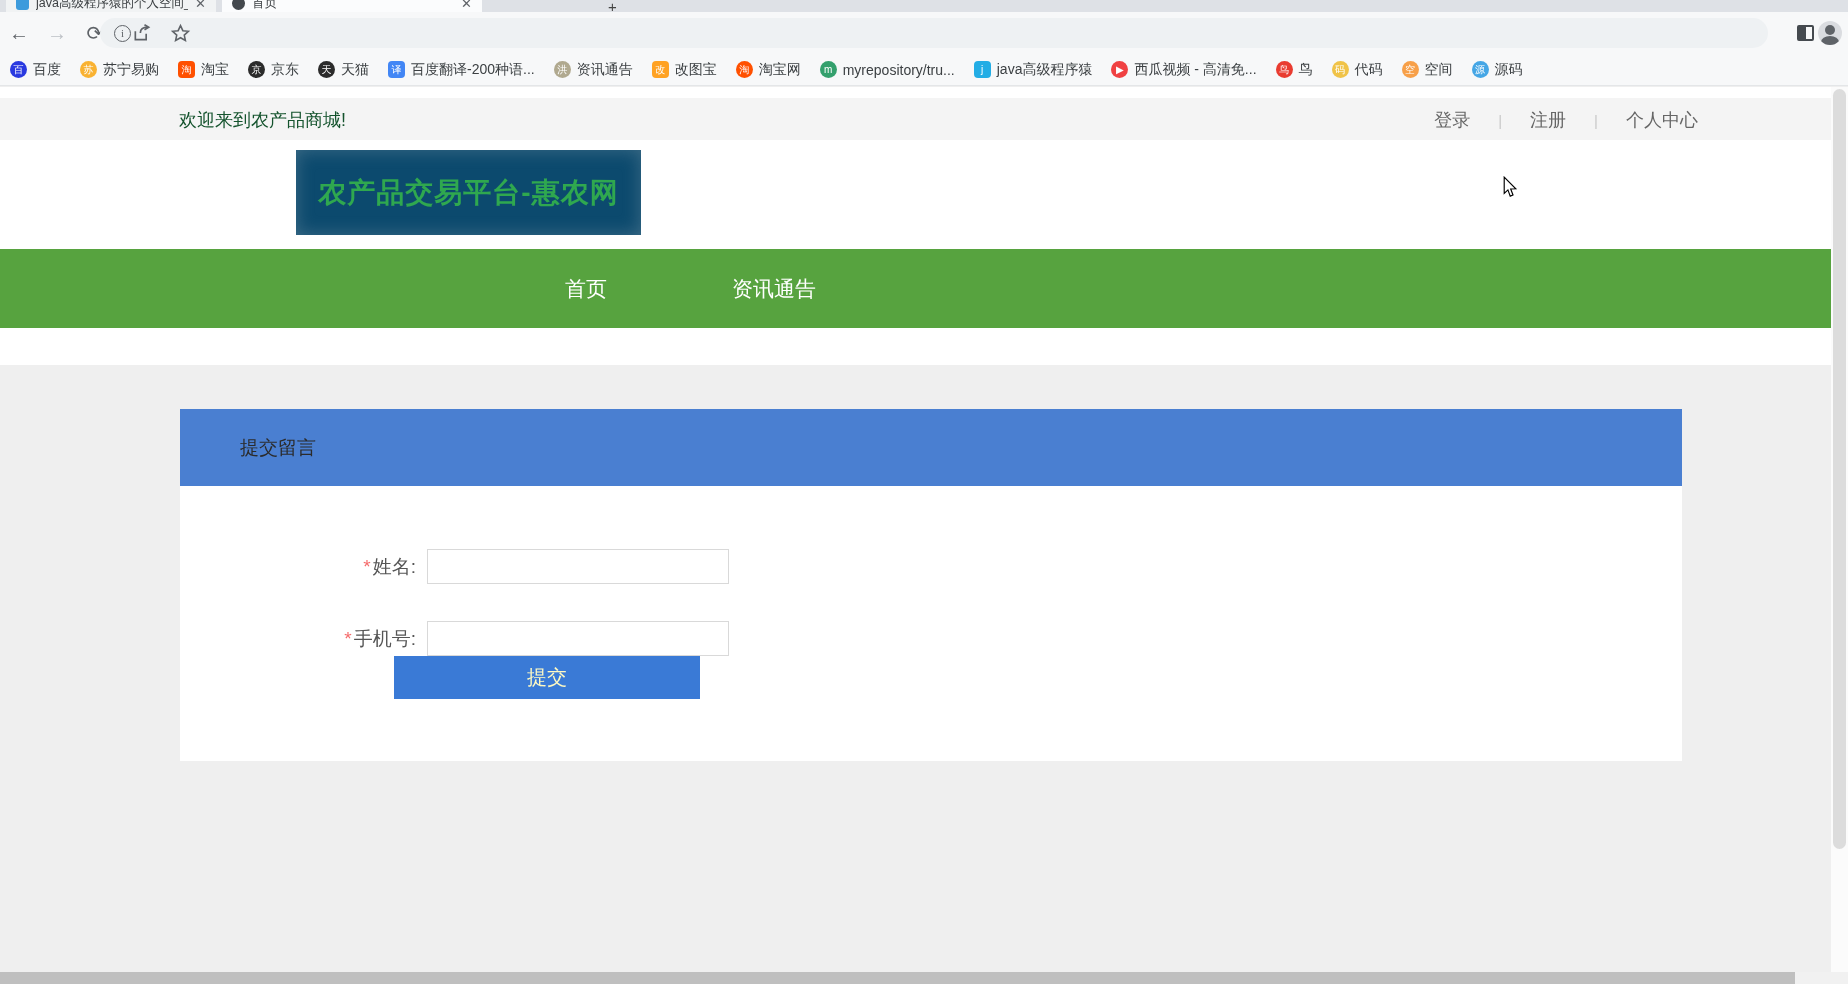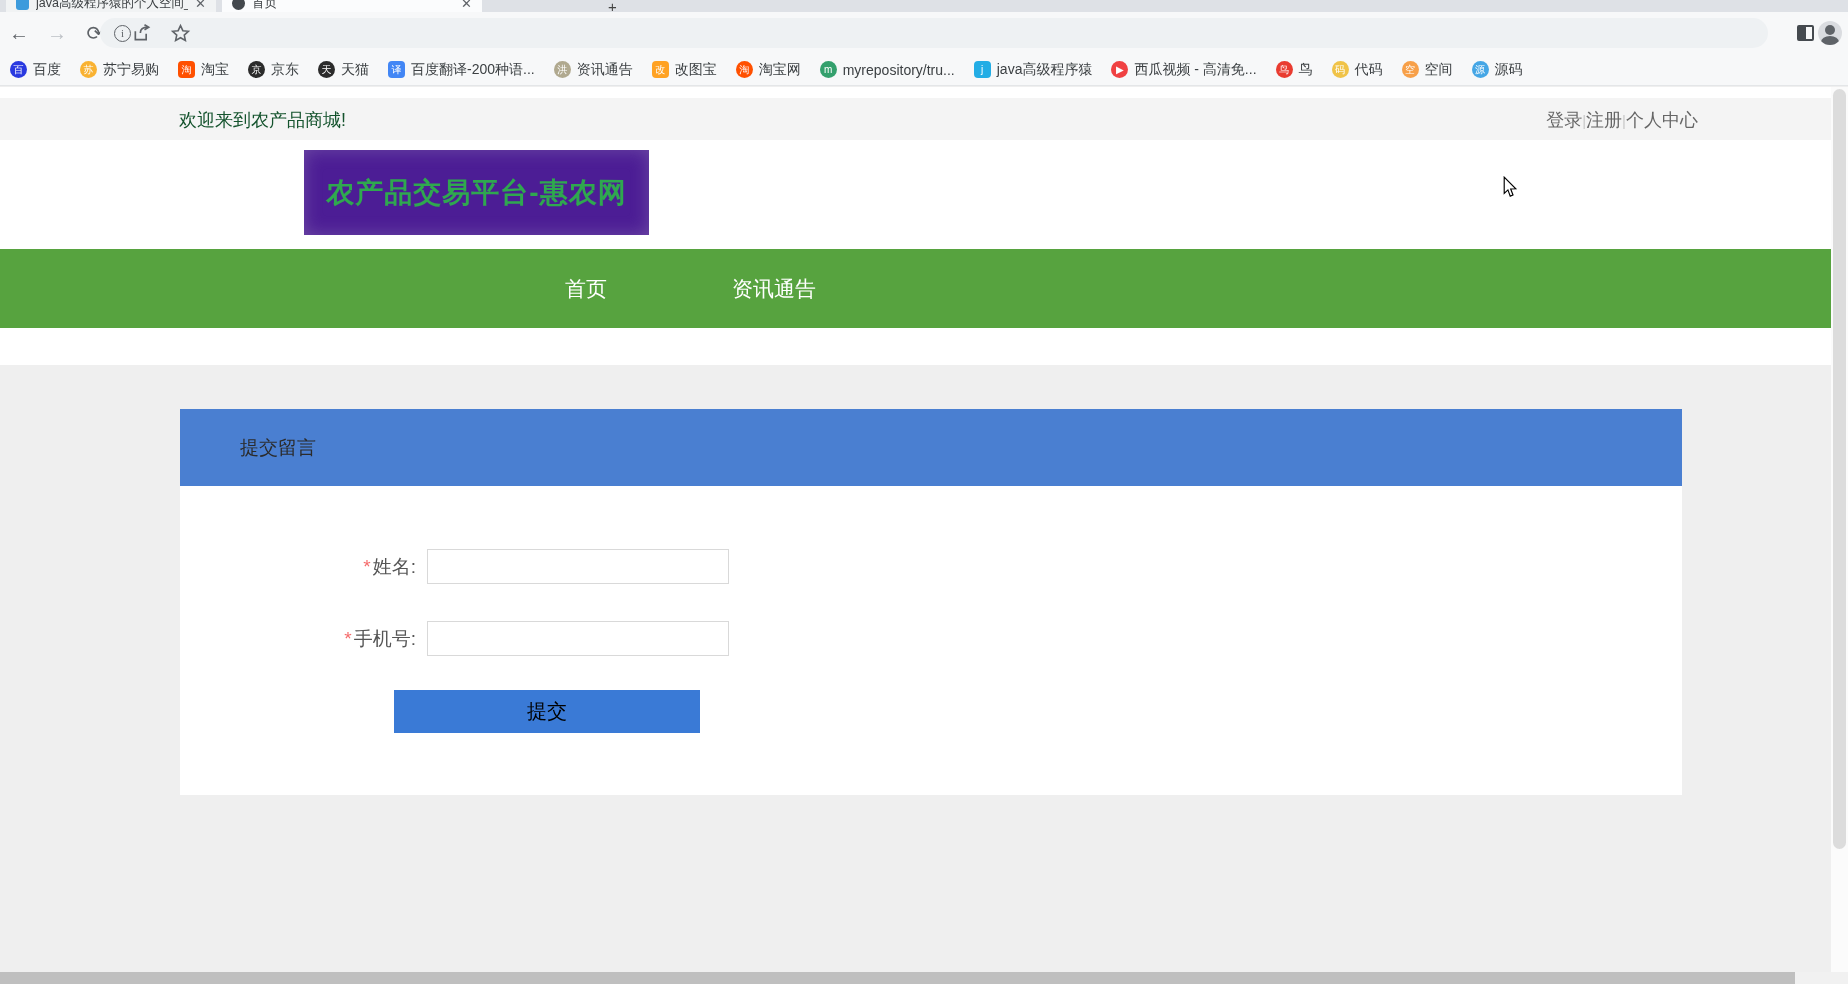--- a/index.html
+++ b/index.html
@@ -39,49 +39,49 @@
     display:flex; align-items:center; padding-left:10px; gap:19px; border-bottom:1px solid #e4e6e8; z-index:30; }
   .bm-item { display:flex; align-items:center; gap:6px; white-space:nowrap; }
   .bm-icon { width:17px; height:17px; border-radius:4px; color:#fff; font-size:10px; display:flex; align-items:center; justify-content:center; flex:none; }
   .bm-icon.circle { border-radius:50%; }
   .bm-label { font-size:14px; color:#3c4043; }
 
   
   .viewport { position:absolute; top:87px; left:0; width:1848px; height:897px; background:#fff; }
   .welcome-bar { position:absolute; top:11px; left:0; width:1831px; height:42px; background:#f4f4f4; }
   .welcome-msg { position:absolute; left:179px; top:10px; font-size:18px; color:#14532d; }
-  .welcome-links { position:absolute; right:133px; top:10px; display:flex; align-items:center; }
+  .welcome-links { position:absolute; right:133px; top:10px; display:flex; align-items:center; gap:28px; }
   .welcome-link { font-size:18px; color:#666; }
   .link-divider { color:#c9c9c9; font-size:15px; }
 
   .site-header { position:absolute; top:53px; left:0; width:1831px; height:109px; background:#fff; }
-  .logo-box { position:absolute; left:304px; top:10px; width:345px; height:85px; background:#4c1d95;
+  .logo-box { position:absolute; left:296px; top:10px; width:345px; height:85px; background:#0c4a6e;
     display:flex; align-items:center; justify-content:center;
     box-shadow:0 0 18px rgba(210,210,210,.25) inset; }
   .logo-text { font-size:28px; font-weight:bold; color:var(--logo-green); letter-spacing:1px; }
 
   .main-nav { position:absolute; top:162px; left:0; width:1848px; height:79px; background:var(--nav-green);
     display:flex; padding-left:492px; }
   .nav-item { width:188px; display:flex; align-items:center; justify-content:center; font-size:21px; color:#fff; }
 
   .gray-section { position:absolute; top:278px; left:0; width:1848px; height:619px; background:#efefef; }
 
   .form-panel { position:absolute; left:180px; top:44px; width:1502px; }
   .panel-header { height:77px; background:var(--header-blue); display:flex; align-items:center; padding-left:60px; }
   .panel-title { font-size:19px; color:#2b2b2b; }
   .panel-body { background:#fff; padding:63px 0 62px 0; }
   .form-row { display:flex; align-items:center;padding-left:44px; }
-  .row-1 { margin-bottom:37px; } .row-2 { margin-bottom:34px; } .row-3 { margin-bottom:33px; }
+  .row-1 { margin-bottom:37px; } .row-2 { } .row-3 { margin-bottom:33px; }
   .label-col { width:203px; text-align:right; font-size:19px; color:#555; padding-right:11px; white-space:nowrap; }
   .req-star { color:var(--star-red); margin-right:2px; }
   .text-input { width:302px; height:35px; border:1px solid #d9d9d9; background:#fff; font-size:16px; padding:0 8px; outline:none; }
   .content-textarea { width:373px; height:125px; border:1px solid #d9d9d9; background:#fff; font-size:16px; padding:6px 8px;
     resize:both; outline:none; font-family:inherit; }
   .submit-button { margin-left:214px; width:306px; height:43px; background:var(--button-blue); border:none;
-    color:#000000; font-size:20px; display:block; }
+    color:#fef9c3; font-size:20px; display:block; }
 
   
   .v-scrollbar { position:absolute; top:87px; right:0; width:17px; height:885px; background:#fbfbfb; z-index:40; }
   .v-thumb { position:absolute; top:2px; left:2px; width:13px; height:760px; background:#dcdcdc; border-radius:7px; }
   .h-scrollbar { position:absolute; left:0; bottom:0; width:1831px; height:12px; background:#f1f1f1; z-index:40; }
   .h-thumb { position:absolute; left:0; top:0; height:12px; width:1795px; background:#bfbfbf; }
   .sb-corner { position:absolute; right:0; bottom:0; width:17px; height:12px; background:#f1f1f1; z-index:41; }
 
   .cursor { position:absolute; left:1501px; top:176px; z-index:50; }
 </style>

